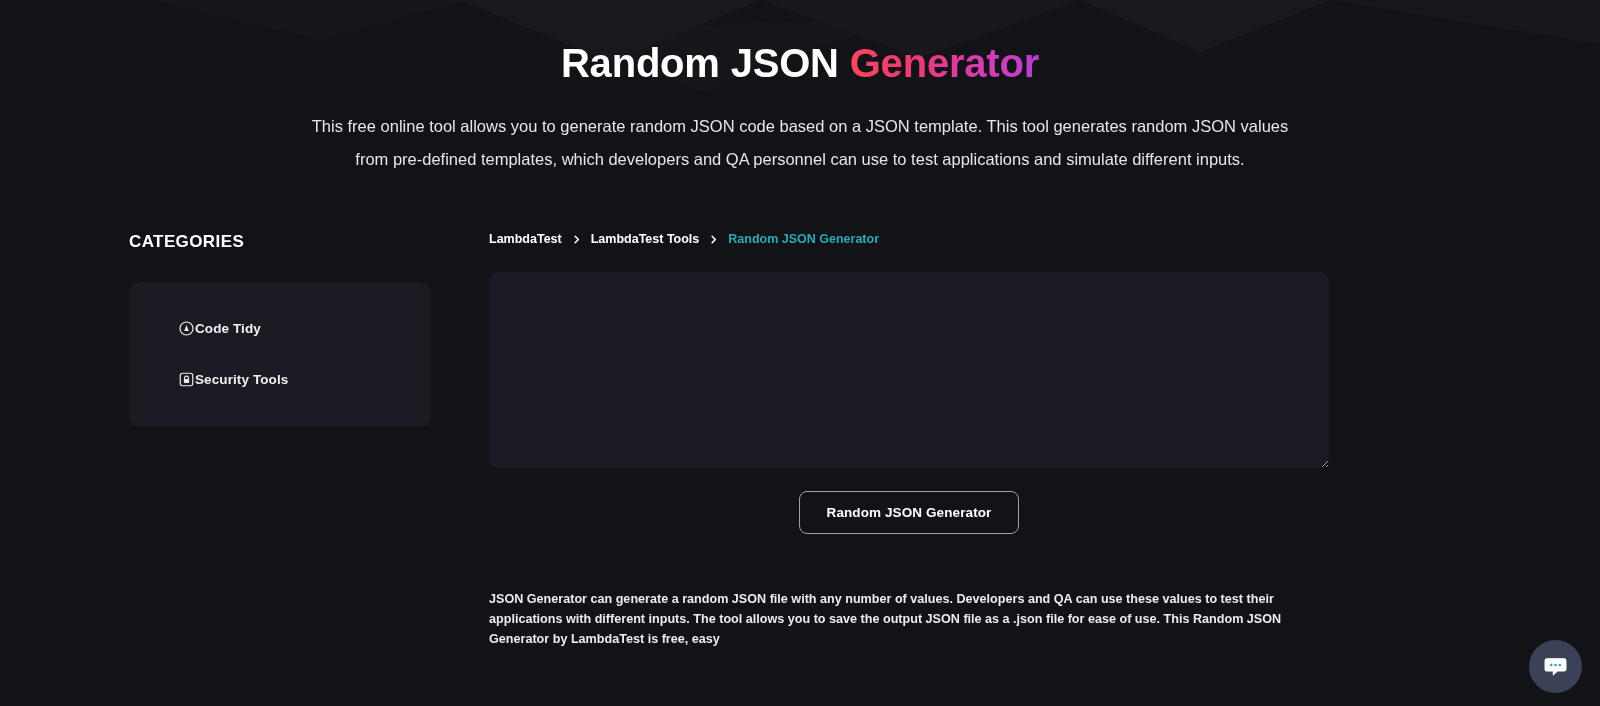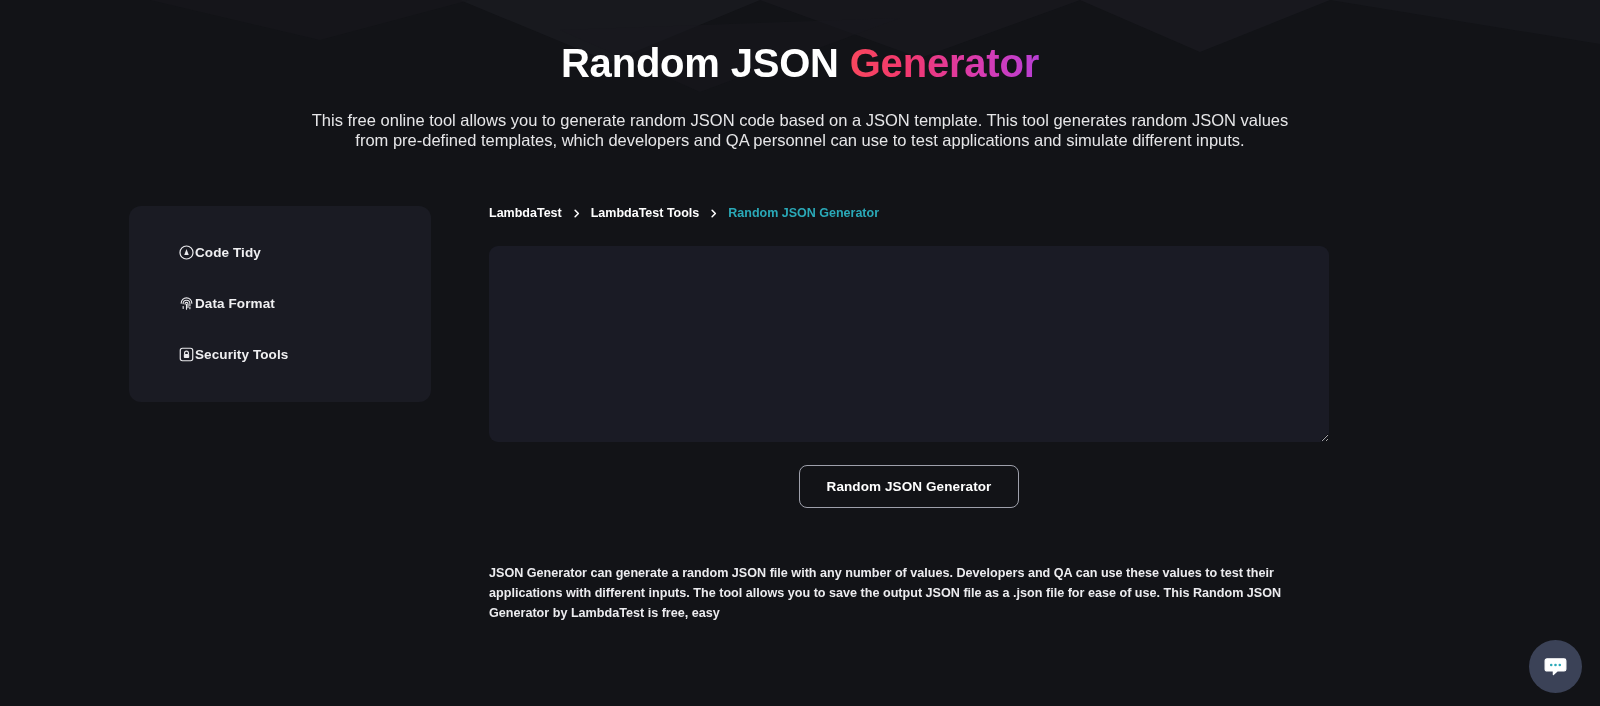--- a/index.html
+++ b/index.html
@@ -45,21 +45,21 @@
     background: linear-gradient(90deg, #f8475e 0%, #f2386f 30%, #d93bb0 68%, #b83fd4 100%);
     -webkit-background-clip: text;
     background-clip: text;
     -webkit-text-fill-color: transparent;
     color: #d93bb0;
   }
   .hero-sub {
     margin: 23px auto 0;
     width: 985px;
     font-size: 16.5px;
-    line-height: 20px;
+    line-height: 33px;
     color: #e6e6e8;
     font-weight: 400;
   }
 
   
   .page {
     position: relative;
     display: flex;
     align-items: flex-start;
     padding: 0 0 0 129px;
@@ -214,45 +214,33 @@
 </div>
 
 <header class="hero">
   <h1 class="hero-title"><span>Random JSON </span><span class="accent">Generator</span></h1>
   <p class="hero-sub">This free online tool allows you to generate random JSON code based on a JSON template. This tool generates random JSON values from pre-defined templates, which developers and QA personnel can use to test applications and simulate different inputs.</p>
 </header>
 
 <div class="page">
 
   <aside class="sidebar">
+    <div class="sidebar-heading">CATEGORIES</div>
     <nav class="category-card">
 
       <div class="category-item">
         <span class="category-icon">
           <svg width="17" height="17" viewBox="0 0 24 24" fill="none" stroke="currentColor" stroke-width="1.7">
             <circle cx="12" cy="12" r="9.2"></circle>
             <path d="M12 7.2 L15.2 15.4 L8.8 15.4 Z" fill="currentColor" stroke="none"></path>
           </svg>
         </span>
         <span class="category-label">Code Tidy</span>
       </div>
 
-      <div class="category-item">
-        <span class="category-icon">
-          <svg width="17" height="17" viewBox="0 0 24 24" fill="none" stroke="currentColor" stroke-width="1.6" stroke-linecap="round">
-            <path d="M4.5 11.5a7.5 7.5 0 0 1 15 0"></path>
-            <path d="M7.2 12.2a4.8 4.8 0 0 1 9.6 0v3.2"></path>
-            <path d="M9.9 12.6a2.1 2.1 0 0 1 4.2 0v5.2"></path>
-            <path d="M12 13v7"></path>
-            <path d="M7.3 16.3v2.6"></path>
-            <path d="M16.8 17.6v1.8"></path>
-          </svg>
-        </span>
-        <span class="category-label">Data Format</span>
-      </div>
 
 
       <div class="category-item">
         <span class="category-icon">
           <svg width="17" height="17" viewBox="0 0 24 24" fill="none" stroke="currentColor" stroke-width="1.7">
             <rect x="3.2" y="3.2" width="17.6" height="17.6" rx="3"></rect>
             <path d="M9.3 11.4v-1.6a2.7 2.7 0 0 1 5.4 0v1.6"></path>
             <rect x="8.2" y="11.2" width="7.6" height="5.6" rx="1.2" fill="currentColor" stroke="none"></rect>
           </svg>
         </span>

